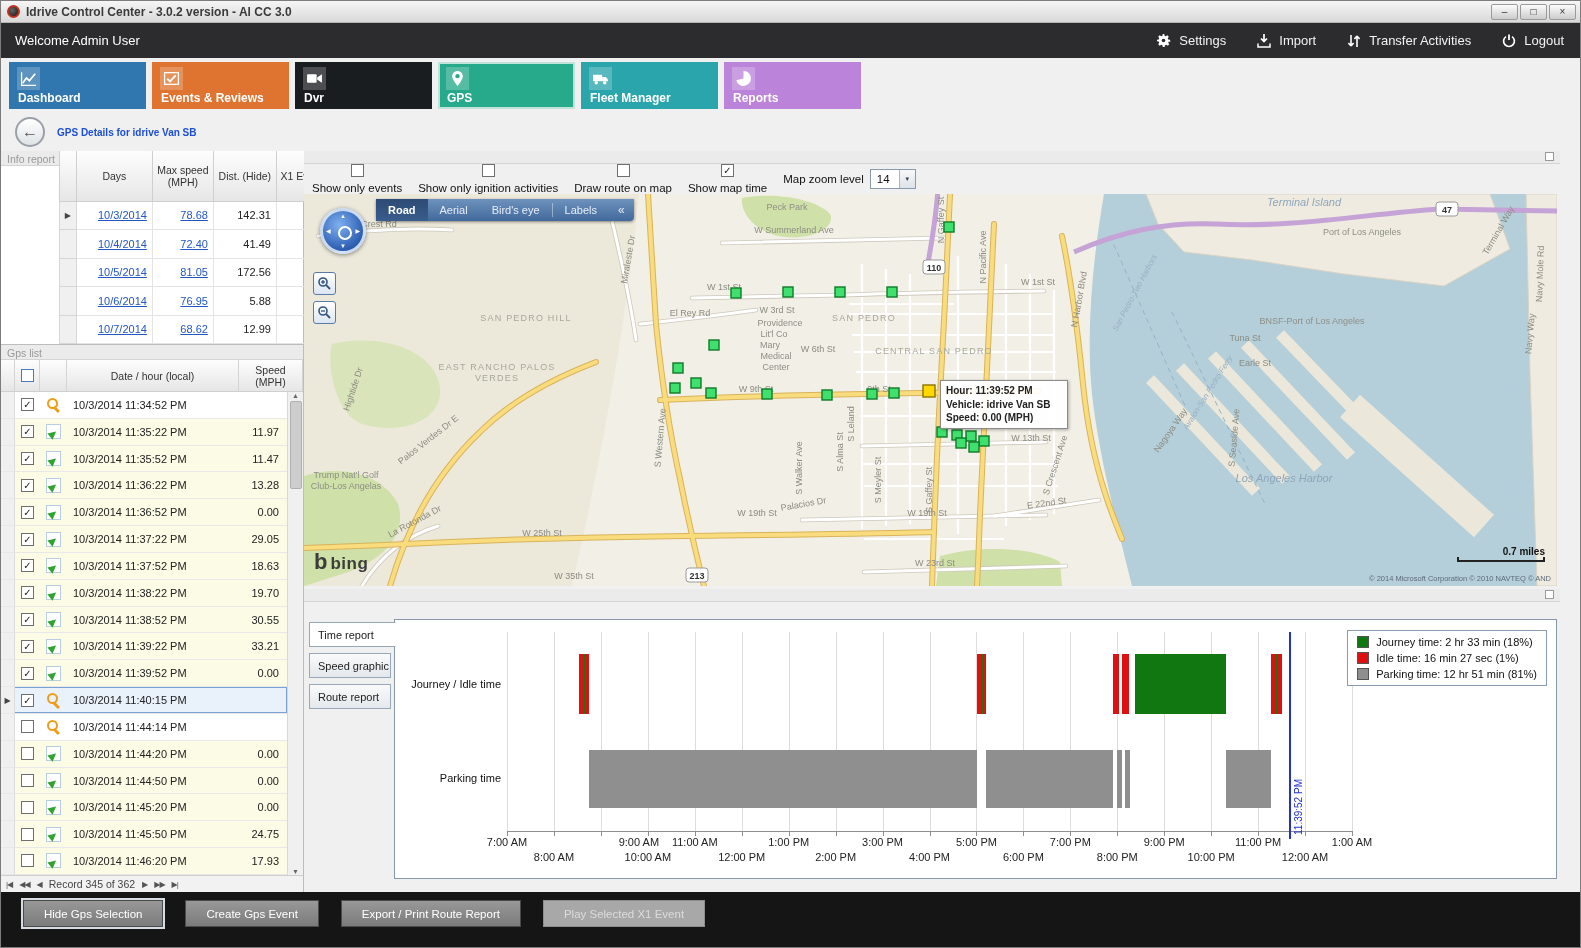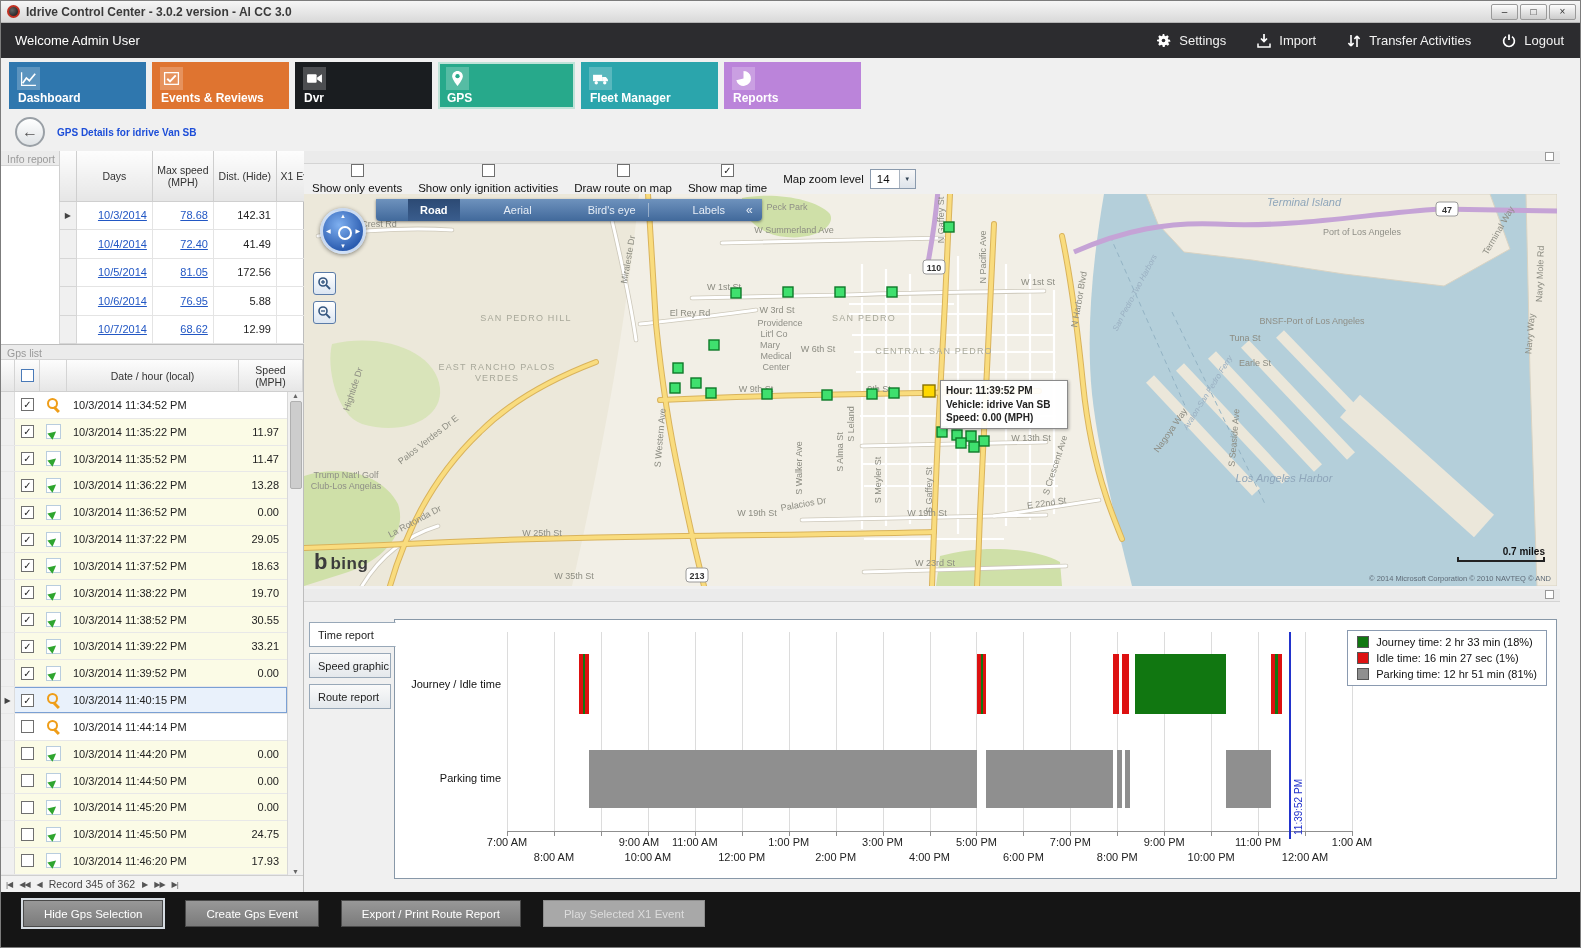--- a/index.html
+++ b/index.html
@@ -101,21 +101,21 @@
   .ml.pl { font-size:9px; fill:#8f8f87; }
   .ml.area { font-size:9px; fill:#a8a89a; letter-spacing:1.2px; }
   .ml.water { font-size:11px; fill:#8fa6ba; font-style:italic; }
   .ml.waters { font-size:8px; fill:#9ab0c2; font-style:italic; }
   .gmark { fill:#3fe06e; stroke:#0f7a28; stroke-width:1.4; cursor:pointer; }
   .gmark.sel { fill:#ffd800; stroke:#8a7400; }
   .shield { fill:#fff; stroke:#9a9a9a; stroke-width:1; }
   .shield-t { font-size:9px; font-weight:bold; fill:#333; }
 
   .maptype { position:absolute; left:72px; top:5px; height:22px; display:flex; align-items:stretch; background:linear-gradient(#6e92bd,#41699b); border-radius:0 0 4px 4px; color:#e6edf6; font-size:11px; box-shadow:0 1px 3px rgba(0,0,0,.45); z-index:5; }
-  .mtab { padding:0 12px; display:flex; align-items:center; cursor:pointer; white-space:nowrap;margin-left:32px; }
+  .mtab { padding:0 12px; display:flex; align-items:center; cursor:pointer; white-space:nowrap; }
   .mtab.active { background:linear-gradient(#2c4a74,#3a5d8d); color:#fff; font-weight:bold; }
   .mtab-sep { width:1px; background:rgba(255,255,255,.4); margin:4px 0; }
   .mcollapse { padding:0 9px; display:flex; align-items:center; font-size:12px; cursor:pointer; }
 
   .compass { position:absolute; left:16px; top:14px; width:46px; height:46px; border-radius:50%; background:radial-gradient(circle at 40% 35%, #7fb0f0, #2b5cb0 72%); border:3px solid rgba(240,248,255,.8); box-shadow:0 1px 4px rgba(0,0,0,.45); z-index:5; cursor:pointer; }
   .ca { position:absolute; color:#fff; font-size:6px; }
   .ca-n { left:17px; top:2px; } .ca-s { left:17px; bottom:2px; } .ca-w { left:3px; top:16px; } .ca-e { right:3px; top:16px; }
   .ca-n::before{content:"▲";} .ca-s::before{content:"▼";} .ca-w::before{content:"◀";} .ca-e::before{content:"▶";}
   .compass::after { content:""; position:absolute; left:15px; top:15px; width:10px; height:10px; border-radius:50%; border:2px solid #fff; }
   .mzb { position:absolute; left:9px; width:23px; height:23px; border:1px solid #5a7ba8; border-radius:3px; background:linear-gradient(#ffffff,#dce6f2); display:flex; align-items:center; justify-content:center; z-index:5; cursor:pointer; }

